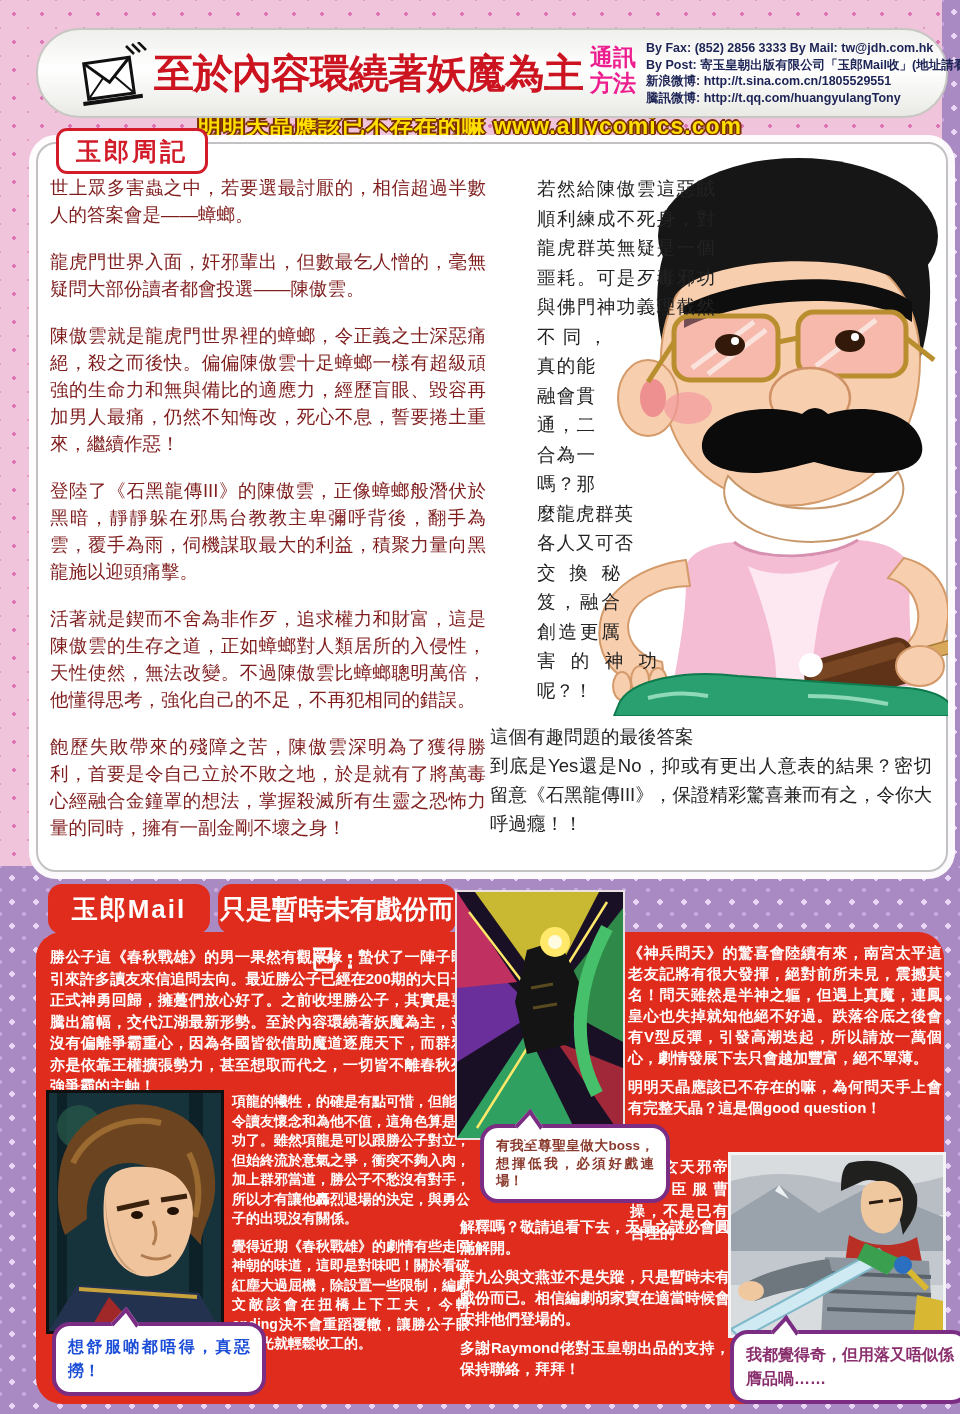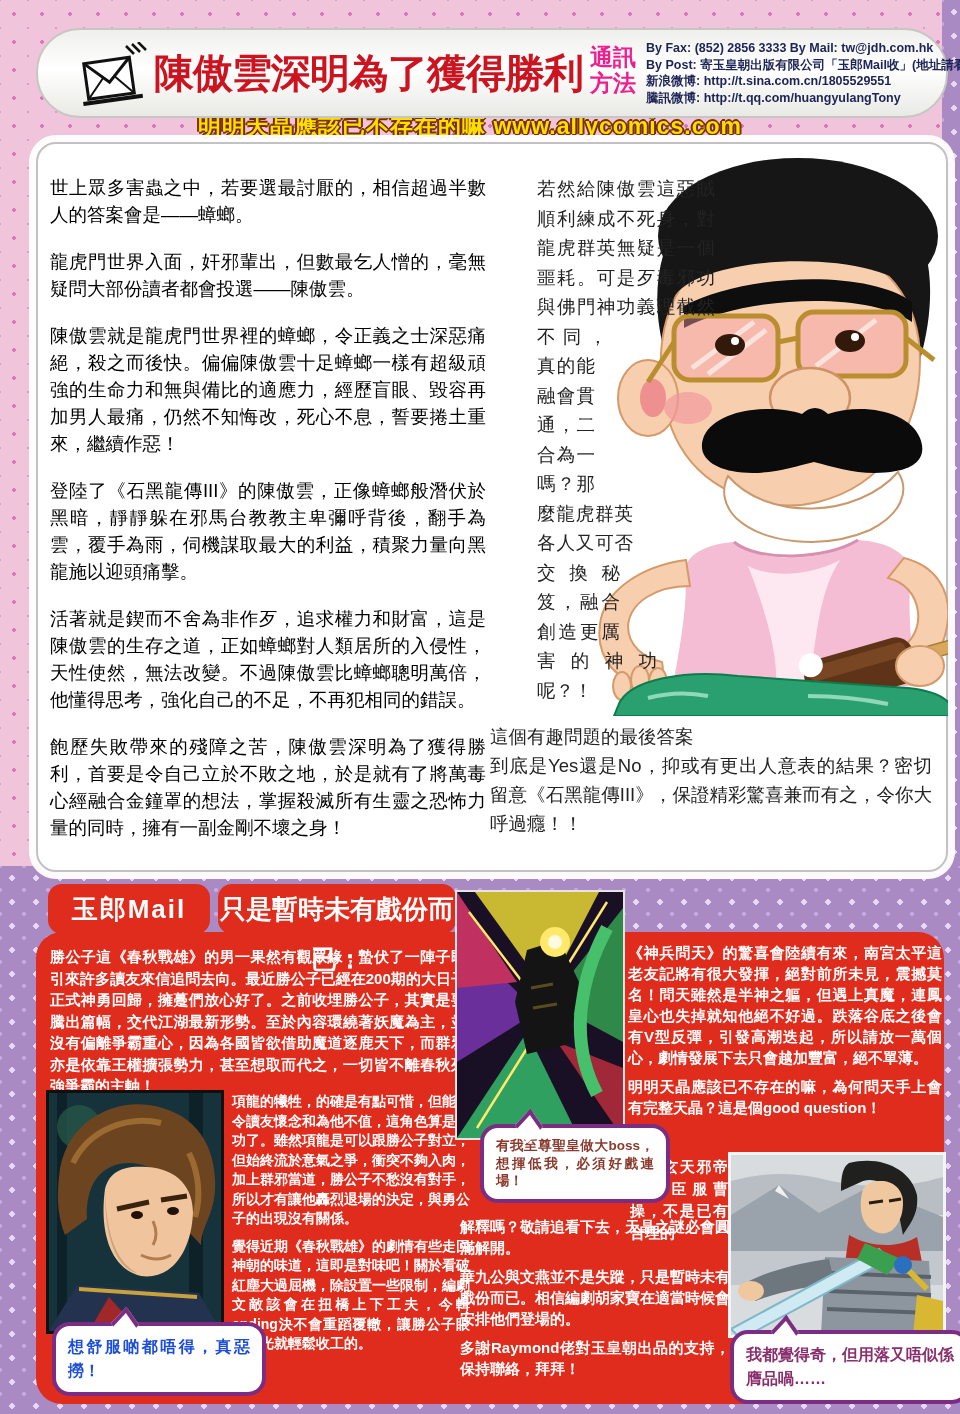--- a/index.html
+++ b/index.html
@@ -33,21 +33,21 @@
 
   
   .weekly-badge{position:absolute;left:56px;top:128px;width:146px;height:40px;background:#fff;
         border:3px solid #d21c2a;border-radius:11px;color:#d21c2a;font-size:25px;font-weight:bold;
         text-align:center;line-height:40px;letter-spacing:3px;z-index:3;}
 
   
   .main-panel{position:absolute;left:36px;top:142px;width:908px;height:726px;background:#fff;
         border:2px solid #c2c2c2;border-radius:20px;box-shadow:0 0 0 7px rgba(255,255,255,.95);z-index:1;}
   .col-left{position:absolute;left:12px;top:30px;width:436px;font-size:18.5px;line-height:27px;
-        color:#000000;text-align:justify;}
+        color:#7f1d1d;text-align:justify;}
   .col-left p{margin:0 0 20px 0;}
   .col-right{position:absolute;left:452px;top:30px;width:178px;font-size:18.5px;line-height:29.5px;
         color:#232323;text-align:justify;margin-left:47px;}
   .sp{float:right;clear:right;}
   .closing{position:absolute;left:452px;top:578px;width:442px;font-size:18.5px;line-height:29px;
         color:#232323;white-space:pre-line;text-align:justify;}
   .cartoon{position:absolute;left:520px;top:2px;z-index:1;pointer-events:none;}
   .col-right,.closing{z-index:2;}
 
   
@@ -93,32 +93,33 @@
   <div class="header-pill">
     <svg class="envelope" width="74" height="64" viewBox="0 0 74 64">
       <g transform="rotate(-8 37 36)">
         <path d="M6 58 L66 58" stroke="#111" stroke-width="4"></path>
         <rect x="12" y="18" width="46" height="36" fill="#fff" stroke="#111" stroke-width="3"></rect>
         <path d="M12 18 L35 40 L58 18" fill="none" stroke="#111" stroke-width="3"></path>
         <path d="M12 54 L30 34 M58 54 L40 34" fill="none" stroke="#111" stroke-width="2"></path>
       </g>
       <path d="M52 4 L60 12 M58 2 L66 10 M64 0 L72 8" stroke="#111" stroke-width="2.5"></path>
     </svg>
-    <div class="logo-title">陳傲雲深明為了獲得勝利</div>
+    <div class="logo-title">至於內容環繞著妖魔為主</div>
     <div class="contact-label">通訊方法</div>
     <div class="contact-lines">
       <div>By Fax: (852) 2856 3333  By Mail: tw@jdh.com.hk</div>
       <div>By Post: 寄玉皇朝出版有限公司「玉郎Mail收」(地址請看版權頁)</div>
       <div>新浪微博: http://t.sina.com.cn/1805529551</div>
       <div>騰訊微博: http://t.qq.com/huangyulangTony</div>
     </div>
   </div>
 
   <div class="banner">明明天晶應該已不存在的嘛 www.allycomics.com</div>
 
+  <div class="weekly-badge">玉郎周記</div>
 
   <div class="main-panel">
     <div class="col-left">
       <p>世上眾多害蟲之中，若要選最討厭的，相信超過半數人的答案會是——蟑螂。</p>
       <p>龍虎門世界入面，奸邪輩出，但數最乞人憎的，毫無疑問大部份讀者都會投選——陳傲雲。</p>
       <p>陳傲雲就是龍虎門世界裡的蟑螂，令正義之士深惡痛絕，殺之而後快。偏偏陳傲雲十足蟑螂一樣有超級頑強的生命力和無與備比的適應力，經歷盲眼、毀容再加男人最痛，仍然不知悔改，死心不息，誓要捲土重來，繼續作惡！</p>
       <p>登陸了《石黑龍傳III》的陳傲雲，正像蟑螂般潛伏於黑暗，靜靜躲在邪馬台教教主卑彌呼背後，翻手為雲，覆手為雨，伺機謀取最大的利益，積聚力量向黑龍施以迎頭痛擊。</p>
       <p>活著就是鍥而不舍為非作歹，追求權力和財富，這是陳傲雲的生存之道，正如蟑螂對人類居所的入侵性，天性使然，無法改變。不過陳傲雲比蟑螂聰明萬倍，他懂得思考，強化自己的不足，不再犯相同的錯誤。</p>
       <p>飽歷失敗帶來的殘障之苦，陳傲雲深明為了獲得勝利，首要是令自己立於不敗之地，於是就有了將萬毒心經融合金鐘罩的想法，掌握殺滅所有生靈之恐怖力量的同時，擁有一副金剛不壞之身！</p>
     </div>

